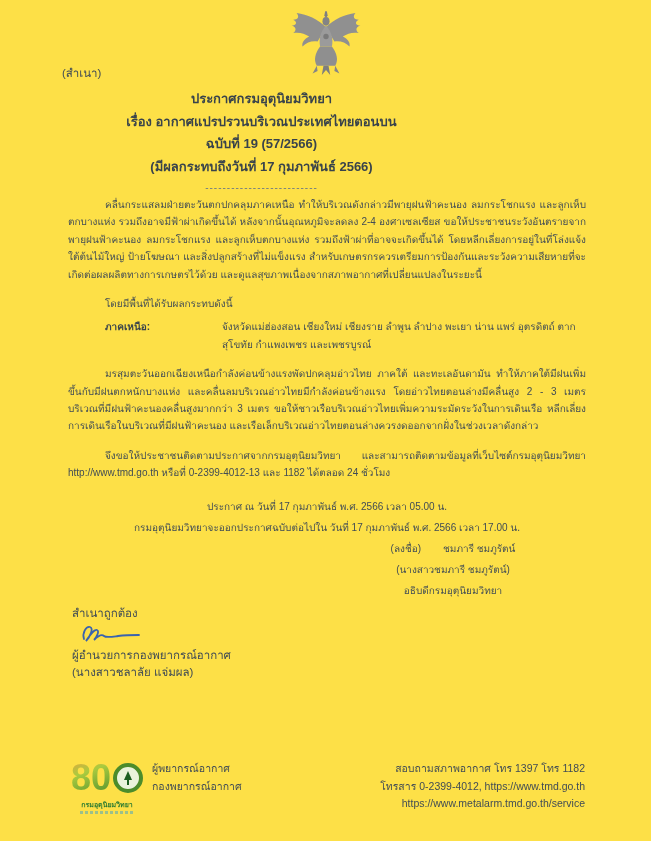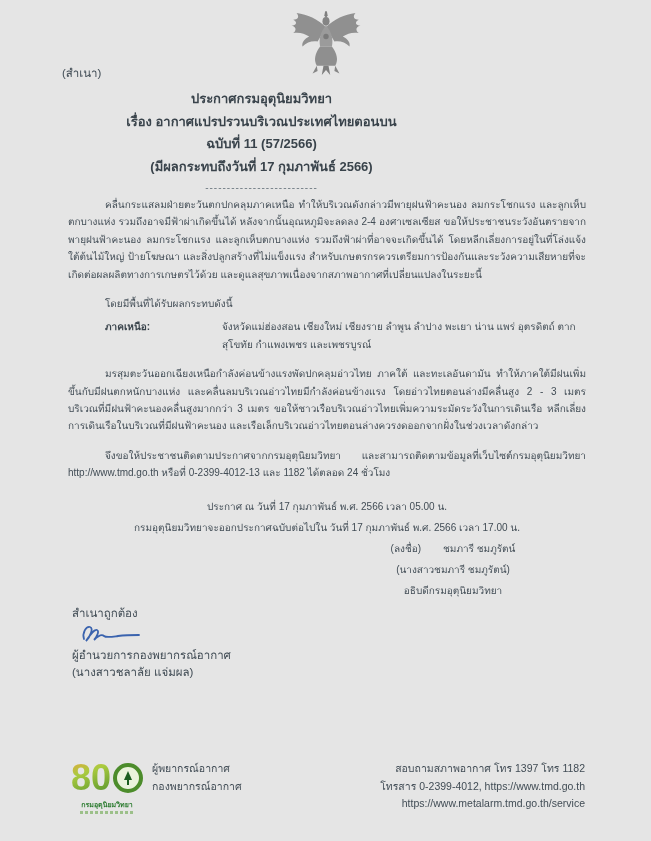--- a/index.html
+++ b/index.html
@@ -1,19 +1,19 @@
 <!DOCTYPE html>
 <html><head>
 <meta charset="utf-8">
 <style>
   html,body{margin:0;padding:0;background:#ffffff;}
   .page{
     position:relative;
     width:651px;height:841px;
-    background:#e5e5e5;
+    background:#fde047;
     font-family:"Liberation Sans","DejaVu Sans",sans-serif;
     color:#414c55;
     overflow:hidden;
   }
   
   .garuda{position:absolute;left:284px;top:10px;width:84px;height:68px;}
   .copy-label{position:absolute;left:62px;top:64px;font-size:11.5px;}
   .title-block{position:absolute;left:0;top:88px;width:523px;text-align:center;}
   .title-line{font-size:13px;font-weight:bold;color:#39434b;line-height:22.5px;}
   .divider{margin-top:3px;font-size:10px;letter-spacing:1px;color:#6f7a82;line-height:14px;}
@@ -78,21 +78,21 @@
         <circle cx="50" cy="31" r="3.2" fill="#7a7a7a"></circle>
       </g>
     </svg>
   </div>
 
   <div class="copy-label">(สำเนา)</div>
 
   <div class="title-block">
     <div class="title-line">ประกาศกรมอุตุนิยมวิทยา</div>
     <div class="title-line">เรื่อง อากาศแปรปรวนบริเวณประเทศไทยตอนบน</div>
-    <div class="title-line">ฉบับที่ 11 (57/2566)</div>
+    <div class="title-line">ฉบับที่ 19 (57/2566)</div>
     <div class="title-line">(มีผลกระทบถึงวันที่ 17 กุมภาพันธ์ 2566)</div>
     <div class="divider">--------------------------</div>
   </div>
 
   <div class="body-text">
     <p class="para">คลื่นกระแสลมฝ่ายตะวันตกปกคลุมภาคเหนือ ทำให้บริเวณดังกล่าวมีพายุฝนฟ้าคะนอง ลมกระโชกแรง และลูกเห็บตกบางแห่ง รวมถึงอาจมีฟ้าผ่าเกิดขึ้นได้ หลังจากนั้นอุณหภูมิจะลดลง 2-4 องศาเซลเซียส ขอให้ประชาชนระวังอันตรายจากพายุฝนฟ้าคะนอง ลมกระโชกแรง และลูกเห็บตกบางแห่ง รวมถึงฟ้าผ่าที่อาจจะเกิดขึ้นได้ โดยหลีกเลี่ยงการอยู่ในที่โล่งแจ้ง ใต้ต้นไม้ใหญ่ ป้ายโฆษณา และสิ่งปลูกสร้างที่ไม่แข็งแรง สำหรับเกษตรกรควรเตรียมการป้องกันและระวังความเสียหายที่จะเกิดต่อผลผลิตทางการเกษตรไว้ด้วย และดูแลสุขภาพเนื่องจากสภาพอากาศที่เปลี่ยนแปลงในระยะนี้</p>
     <div class="affected-intro">โดยมีพื้นที่ได้รับผลกระทบดังนี้</div>
     <div class="region-row">
       <div class="region-label">ภาคเหนือ:</div>
       <div class="region-value">จังหวัดแม่ฮ่องสอน เชียงใหม่ เชียงราย ลำพูน ลำปาง พะเยา น่าน แพร่ อุตรดิตถ์ ตาก สุโขทัย กำแพงเพชร และเพชรบูรณ์</div>

